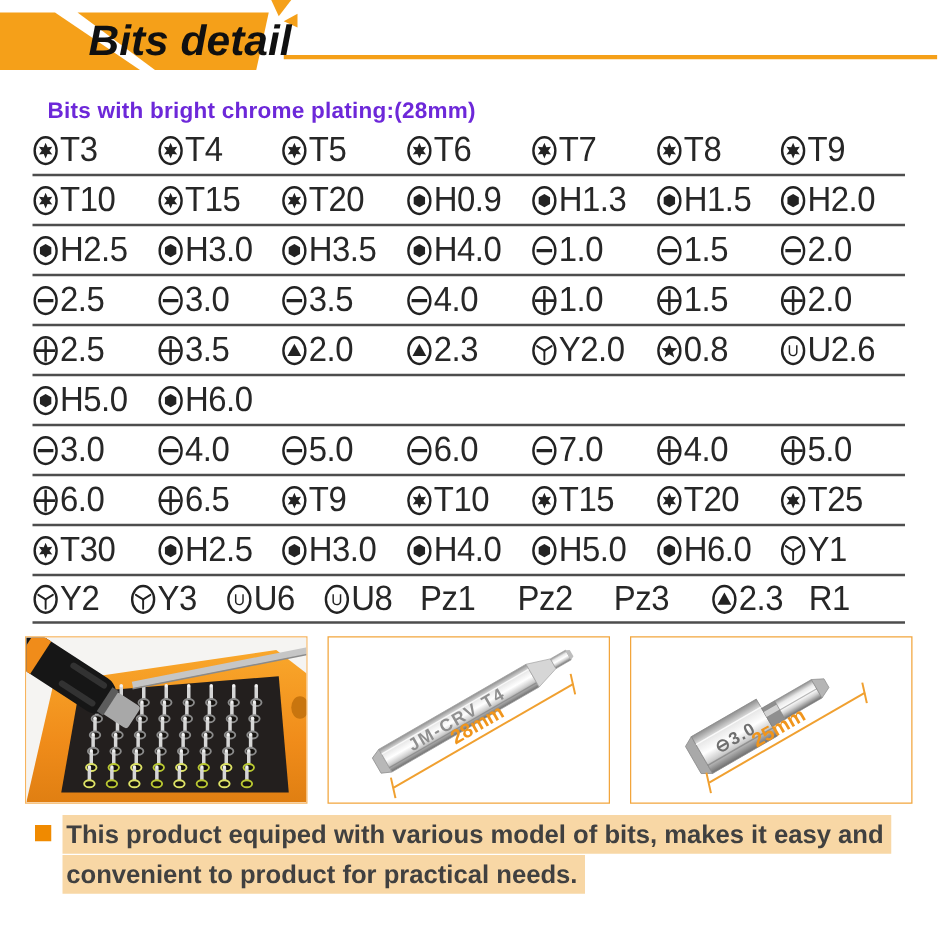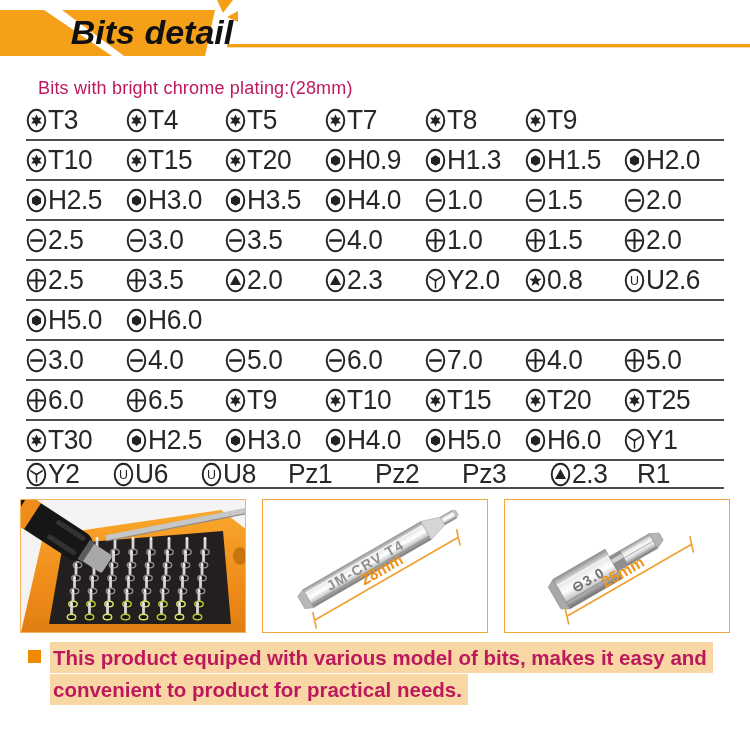--- a/index.html
+++ b/index.html
@@ -4,39 +4,39 @@
 <style>
   *{margin:0;padding:0;box-sizing:border-box;}
   html,body{width:750px;height:750px;background:#ffffff;overflow:hidden;}
   body{font-family:"Liberation Sans",sans-serif;color:#1e1e1e;position:relative;}
 
   
   .header{position:relative;width:750px;height:60px;font-style:italic;}
   .header svg{display:block;}
 
   
-  .section-title{margin:18px 0 2px 38px;font-size:18px;font-weight:normal;color:#be185d;letter-spacing:.2px;}
+  .section-title{margin:18px 0 2px 38px;font-size:18px;font-weight:bold;color:#6d28d9;letter-spacing:.2px;}
   .rows{margin:0 26px;}
   .rows + .section-title{margin-top:12px;}
   .bit-row{display:flex;align-items:center;height:40px;border-bottom:2px solid #4d4d4d;text-align:right;}
-  .rows-25 .bit-row:last-child{height:28px;}
+  .rows-25 .bit-row:last-child{height:38px;}
   .bit-item{display:flex;align-items:center;width:calc(100% / 7);flex:0 0 auto;}
   .bit-row.dense .bit-item{width:auto;flex:1 1 0;}
   .bit-icon{flex:0 0 auto;margin-right:1px;}
   .bit-label{font-size:28px;letter-spacing:-.4px;color:#272727;white-space:nowrap;transform:scaleX(.94);transform-origin:left center;}
 
   
   .images{display:flex;gap:16px;margin:10px 20px 0 20px;}
   .img-box{width:233px;height:134px;border:1px solid #f2a53c;background:#fff;position:relative;overflow:hidden;}
   .img-box svg{display:block;}
 
   
   .footer{display:flex;align-items:flex-start;margin:9px 30px 0 28px;}
   .bullet{width:13px;height:13px;background:#f08a00;flex:0 0 auto;margin:8px 9px 0 0;}
-  .ftext{font-size:20.5px;font-weight:bold;line-height:31px;color:#be185d;}
+  .ftext{font-size:20.5px;font-weight:bold;line-height:31px;color:#404040;}
   .ftext .hl{background:#f8d7a5;display:inline-block;padding:0 6px 0 3px;margin-bottom:1px;}
 </style>
 </head>
 <body>
 
 <div class="header">
   <svg width="750" height="60" viewBox="0 0 750 60">
     <polygon points="0,10 44,10 112,56 0,56" fill="#f5a019"></polygon>
     <polygon points="62,10 215,10 205,56 124,56" fill="#f5a019"></polygon>
     <polygon points="217,0 233,0 223,13" fill="#f5a019"></polygon>
@@ -69,20 +69,27 @@
             <ellipse cx="11" cy="13" rx="9.2" ry="11.2" fill="none" stroke="#222" stroke-width="2"></ellipse>
             <polygon points="11,6.5 12.6,10.2 16.6,9.75 14.2,13 16.6,16.25 12.6,15.8 11,19.5 9.4,15.8 5.4,16.25 7.8,13 5.4,9.75 9.4,10.2" fill="#222"></polygon>
           </svg>
           <span class="bit-label">T5</span>
         </div>
         <div class="bit-item">
           <svg class="bit-icon" viewBox="0 0 22 26" width="21" height="25">
             <ellipse cx="11" cy="13" rx="9.2" ry="11.2" fill="none" stroke="#222" stroke-width="2"></ellipse>
             <polygon points="11,6.5 12.6,10.2 16.6,9.75 14.2,13 16.6,16.25 12.6,15.8 11,19.5 9.4,15.8 5.4,16.25 7.8,13 5.4,9.75 9.4,10.2" fill="#222"></polygon>
           </svg>
+          <span class="bit-label">T6</span>
+        </div>
+        <div class="bit-item">
+          <svg class="bit-icon" viewBox="0 0 22 26" width="21" height="25">
+            <ellipse cx="11" cy="13" rx="9.2" ry="11.2" fill="none" stroke="#222" stroke-width="2"></ellipse>
+            <polygon points="11,6.5 12.6,10.2 16.6,9.75 14.2,13 16.6,16.25 12.6,15.8 11,19.5 9.4,15.8 5.4,16.25 7.8,13 5.4,9.75 9.4,10.2" fill="#222"></polygon>
+          </svg>
           <span class="bit-label">T7</span>
         </div>
         <div class="bit-item">
           <svg class="bit-icon" viewBox="0 0 22 26" width="21" height="25">
             <ellipse cx="11" cy="13" rx="9.2" ry="11.2" fill="none" stroke="#222" stroke-width="2"></ellipse>
             <polygon points="11,6.5 12.6,10.2 16.6,9.75 14.2,13 16.6,16.25 12.6,15.8 11,19.5 9.4,15.8 5.4,16.25 7.8,13 5.4,9.75 9.4,10.2" fill="#222"></polygon>
           </svg>
           <span class="bit-label">T8</span>
         </div>
         <div class="bit-item">
@@ -483,20 +490,29 @@
       </div>
       <div class="bit-row dense">
         <div class="bit-item">
           <svg class="bit-icon" viewBox="0 0 22 26" width="21" height="25">
             <ellipse cx="11" cy="13" rx="9.2" ry="11.2" fill="none" stroke="#222" stroke-width="2"></ellipse>
             <line x1="11" y1="13" x2="11" y2="20.8" stroke="#222" stroke-width="1.6" stroke-linecap="round"></line>
             <line x1="11" y1="13" x2="4.9" y2="9.2" stroke="#222" stroke-width="1.6" stroke-linecap="round"></line>
             <line x1="11" y1="13" x2="17.1" y2="9.2" stroke="#222" stroke-width="1.6" stroke-linecap="round"></line>
           </svg>
           <span class="bit-label">Y2</span>
+        </div>
+        <div class="bit-item">
+          <svg class="bit-icon" viewBox="0 0 22 26" width="21" height="25">
+            <ellipse cx="11" cy="13" rx="9.2" ry="11.2" fill="none" stroke="#222" stroke-width="2"></ellipse>
+            <line x1="11" y1="13" x2="11" y2="20.8" stroke="#222" stroke-width="1.6" stroke-linecap="round"></line>
+            <line x1="11" y1="13" x2="4.9" y2="9.2" stroke="#222" stroke-width="1.6" stroke-linecap="round"></line>
+            <line x1="11" y1="13" x2="17.1" y2="9.2" stroke="#222" stroke-width="1.6" stroke-linecap="round"></line>
+          </svg>
+          <span class="bit-label">Y3</span>
         </div>
         <div class="bit-item">
           <svg class="bit-icon" viewBox="0 0 22 26" width="21" height="25">
             <ellipse cx="11" cy="13" rx="9.2" ry="11.2" fill="none" stroke="#222" stroke-width="2"></ellipse>
             <text x="11" y="17.6" text-anchor="middle" font-size="13" fill="#222">U</text>
           </svg>
           <span class="bit-label">U6</span>
         </div>
         <div class="bit-item">
           <svg class="bit-icon" viewBox="0 0 22 26" width="21" height="25">

